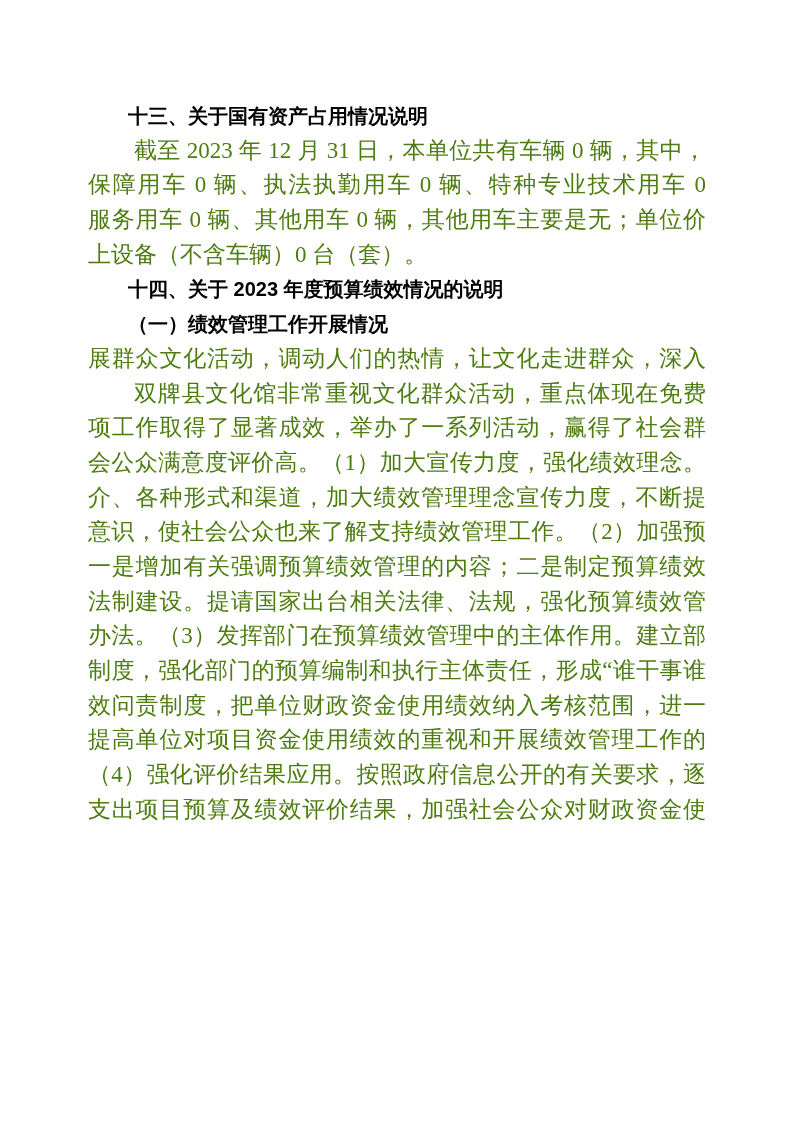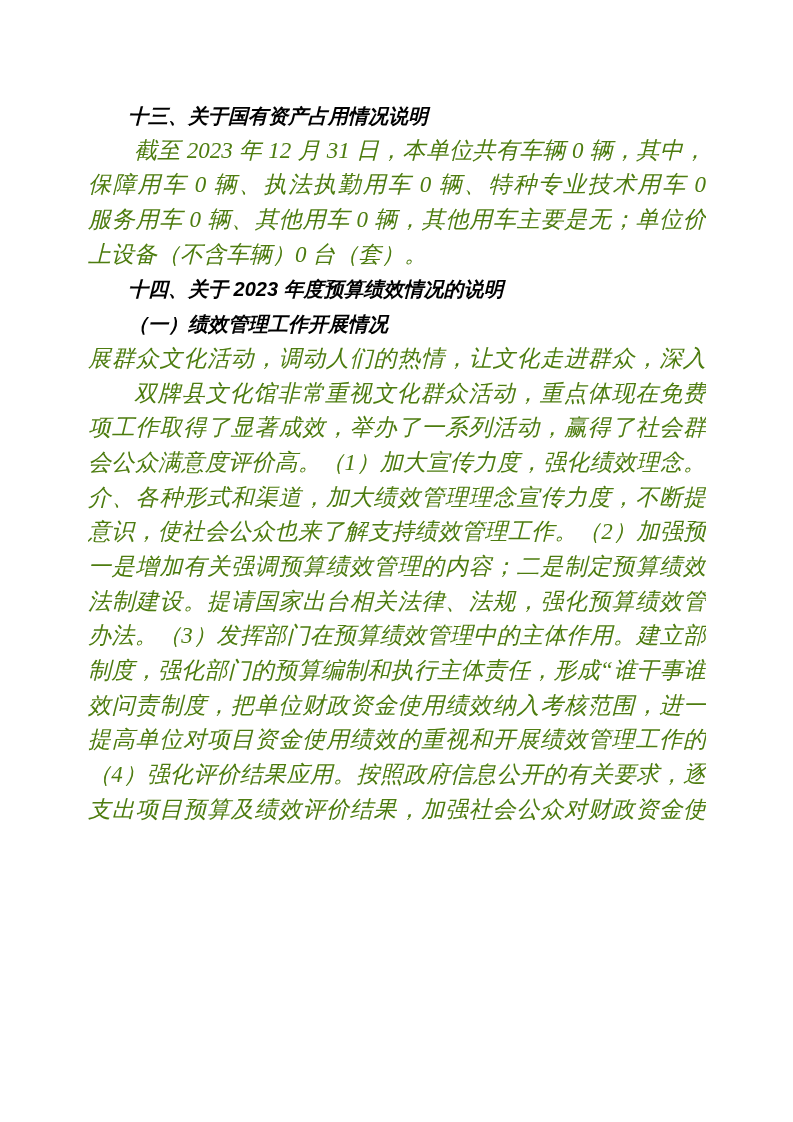--- a/index.html
+++ b/index.html
@@ -7,21 +7,20 @@
     padding: 0;
     background: #ffffff;
   }
   .page {
     position: relative;
     width: 793px;
     height: 1122px;
     background: #ffffff;
     overflow: hidden;
     color: #000000;
-    font-style: italic;
   }
   .content {
     position: absolute;
     left: 88px;
     top: 99px;
     width: 618px;
   }
   .line {
     height: 34.7px;
     line-height: 34.7px;

